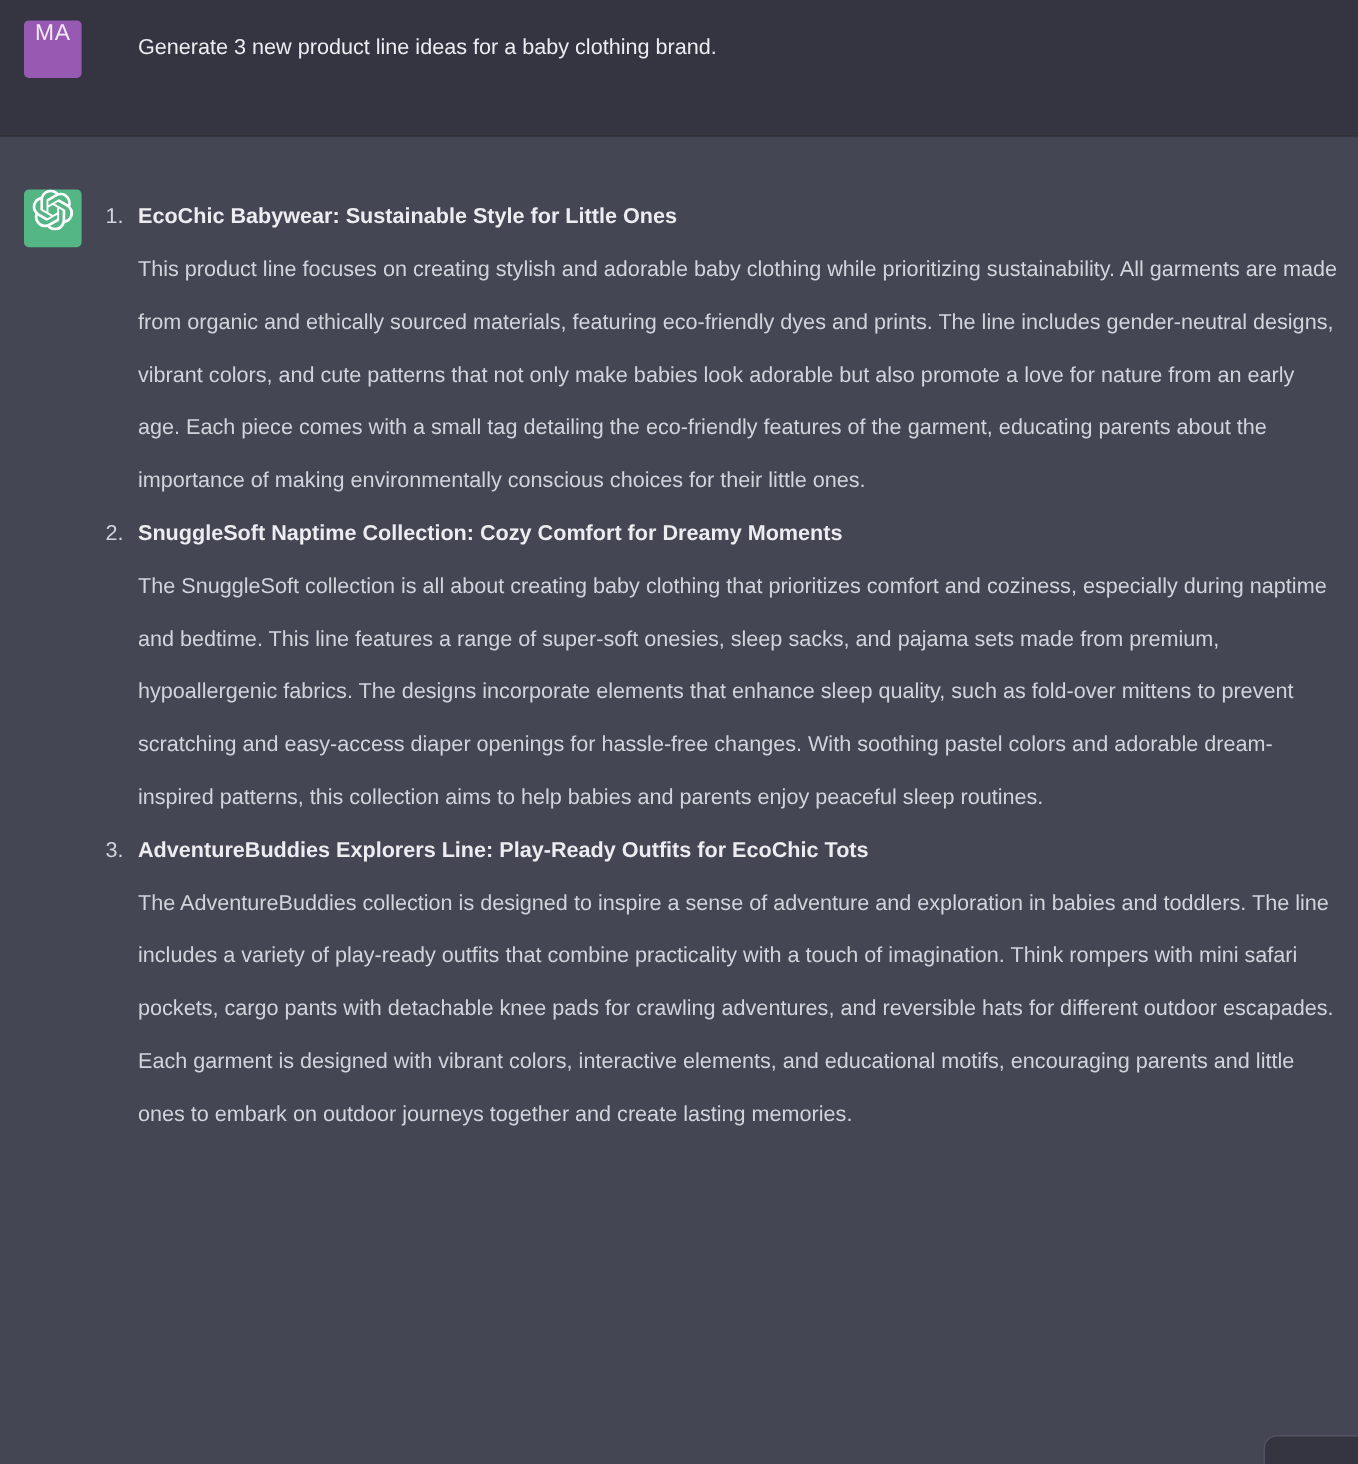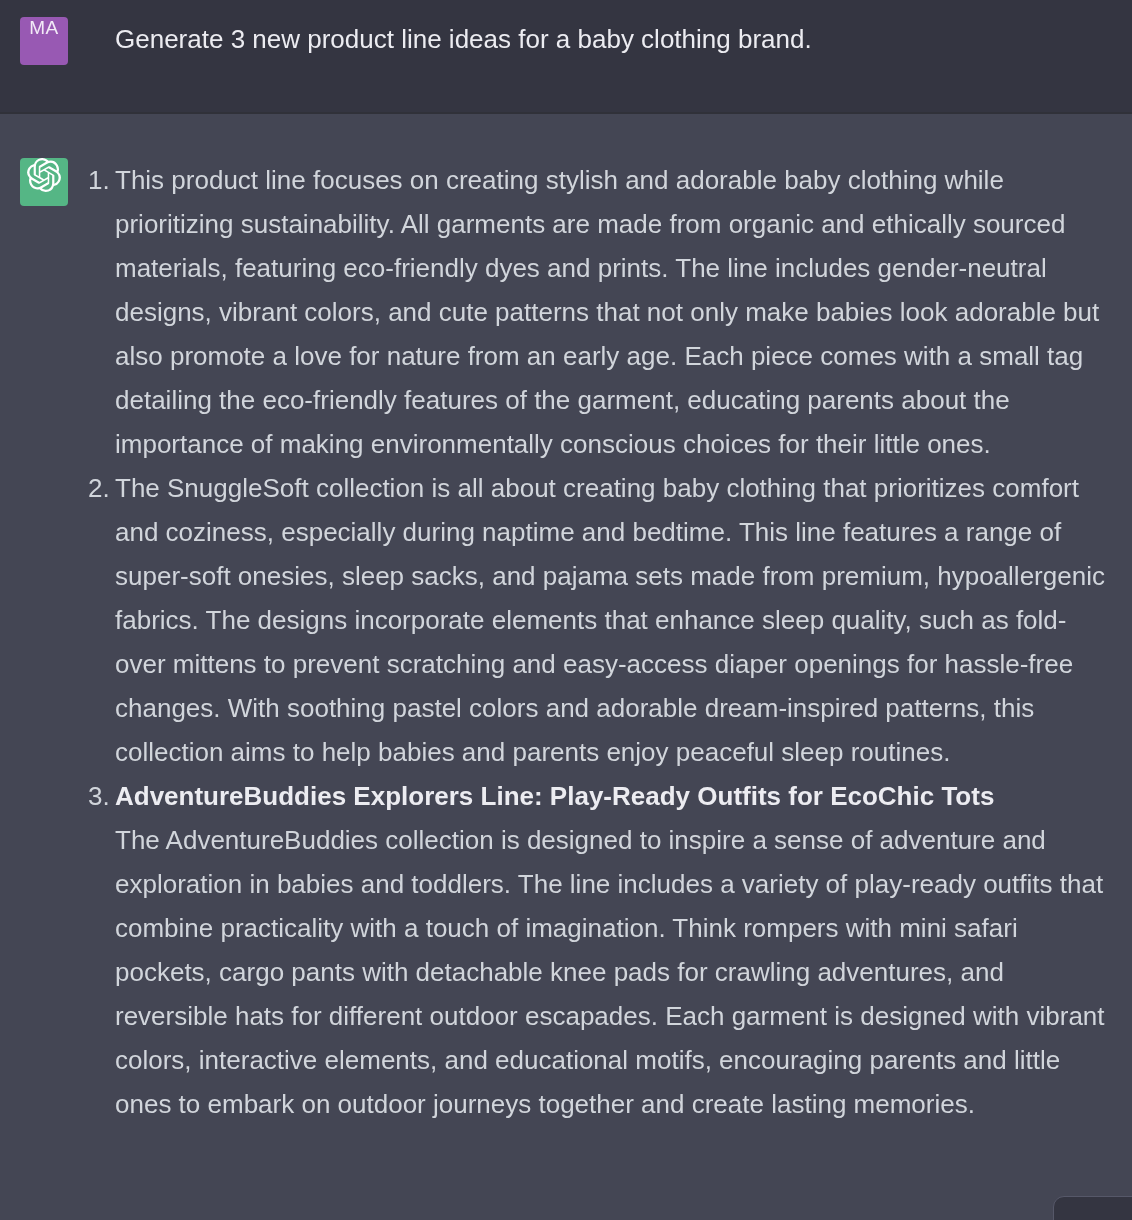--- a/index.html
+++ b/index.html
@@ -48,21 +48,21 @@
   }
   .bot-avatar {
     background: #55B685;
   }
   .bot-avatar svg {
     width: 34px;
     height: 34px;
     display: block;
   }
   .content {
-    font-size: 26px;
+    font-size: 18px;
     line-height: 44px;
     width: 1004px;
     color: #D1D5DB;
   }
   .msg.user .content {
     color: #ECECF1;
   }
   .idea-list {
     margin: 0;
     padding: 0;
@@ -117,25 +117,27 @@
         <svg viewBox="0 0 24 24" fill="#ffffff" xmlns="http://www.w3.org/2000/svg">
           <path d="M22.2819 9.8211a5.9847 5.9847 0 0 0-.5157-4.9108 6.0462 6.0462 0 0 0-6.5098-2.9A6.0651 6.0651 0 0 0 4.9807 4.1818a5.9847 5.9847 0 0 0-3.9977 2.9 6.0462 6.0462 0 0 0 .7427 7.0966 5.98 5.98 0 0 0 .511 4.9107 6.051 6.051 0 0 0 6.5146 2.9001A5.9847 5.9847 0 0 0 13.2599 24a6.0557 6.0557 0 0 0 5.7718-4.2058 5.9894 5.9894 0 0 0 3.9977-2.9001 6.0557 6.0557 0 0 0-.7475-7.0729zm-9.022 12.6081a4.4755 4.4755 0 0 1-2.8764-1.0408l.1419-.0804 4.7783-2.7582a.7948.7948 0 0 0 .3927-.6813v-6.7369l2.02 1.1686a.071.071 0 0 1 .038.0615v5.5826a4.504 4.504 0 0 1-4.4945 4.4849zm-9.6607-4.1254a4.4708 4.4708 0 0 1-.5346-3.0137l.142.0852 4.783 2.7582a.7712.7712 0 0 0 .7806 0l5.8428-3.3685v2.3324a.0804.0804 0 0 1-.0332.0615L9.74 19.9502a4.4992 4.4992 0 0 1-6.1408-1.6464zM2.3408 7.8956a4.485 4.485 0 0 1 2.3655-1.9728V11.6a.7664.7664 0 0 0 .3879.6765l5.8144 3.3543-2.0201 1.1685a.0757.0757 0 0 1-.071 0l-4.8303-2.7865A4.504 4.504 0 0 1 2.3408 7.8956zm16.5963 3.8558L13.1038 8.364 15.1192 7.2a.0757.0757 0 0 1 .071 0l4.8303 2.7913a4.4944 4.4944 0 0 1-.6765 8.1042v-5.6772a.79.79 0 0 0-.407-.667zm2.0107-3.0231l-.142-.0852-4.7735-2.7818a.7759.7759 0 0 0-.7854 0L9.409 9.2297V6.8974a.0662.0662 0 0 1 .0284-.0615l4.8303-2.7866a4.4992 4.4992 0 0 1 6.6802 4.66zM8.3065 12.863l-2.02-1.1638a.0804.0804 0 0 1-.038-.0567V6.0742a4.4992 4.4992 0 0 1 7.3757-3.4537l-.142.0805L8.704 5.459a.7948.7948 0 0 0-.3927.6813zm1.0976-2.3654l2.602-1.4998 2.6069 1.4998v2.9994l-2.5974 1.4997-2.6067-1.4997z"></path>
         </svg>
       </span>
     </div>
     <div class="content">
       <div class="idea-list">
 
         <div class="idea-item">
           <span class="idea-marker">1.</span>
+          <span class="idea-title">EcoChic Babywear: Sustainable Style for Little Ones</span>
           <span class="idea-body">This product line focuses on creating stylish and adorable baby clothing while prioritizing sustainability. All garments are made from organic and ethically sourced materials, featuring eco-friendly dyes and prints. The line includes gender-neutral designs, vibrant colors, and cute patterns that not only make babies look adorable but also promote a love for nature from an early age. Each piece comes with a small tag detailing the eco-friendly features of the garment, educating parents about the importance of making environmentally conscious choices for their little ones.</span>
         </div>
 
         <div class="idea-item">
           <span class="idea-marker">2.</span>
+          <span class="idea-title">SnuggleSoft Naptime Collection: Cozy Comfort for Dreamy Moments</span>
           <span class="idea-body">The SnuggleSoft collection is all about creating baby clothing that prioritizes comfort and coziness, especially during naptime and bedtime. This line features a range of super-soft onesies, sleep sacks, and pajama sets made from premium, hypoallergenic fabrics. The designs incorporate elements that enhance sleep quality, such as fold-over mittens to prevent scratching and easy-access diaper openings for hassle-free changes. With soothing pastel colors and adorable dream-inspired patterns, this collection aims to help babies and parents enjoy peaceful sleep routines.</span>
         </div>
 
         <div class="idea-item">
           <span class="idea-marker">3.</span>
           <span class="idea-title">AdventureBuddies Explorers Line: Play-Ready Outfits for EcoChic Tots</span>
           <span class="idea-body">The AdventureBuddies collection is designed to inspire a sense of adventure and exploration in babies and toddlers. The line includes a variety of play-ready outfits that combine practicality with a touch of imagination. Think rompers with mini safari pockets, cargo pants with detachable knee pads for crawling adventures, and reversible hats for different outdoor escapades. Each garment is designed with vibrant colors, interactive elements, and educational motifs, encouraging parents and little ones to embark on outdoor journeys together and create lasting memories.</span>
         </div>
 
       </div>

